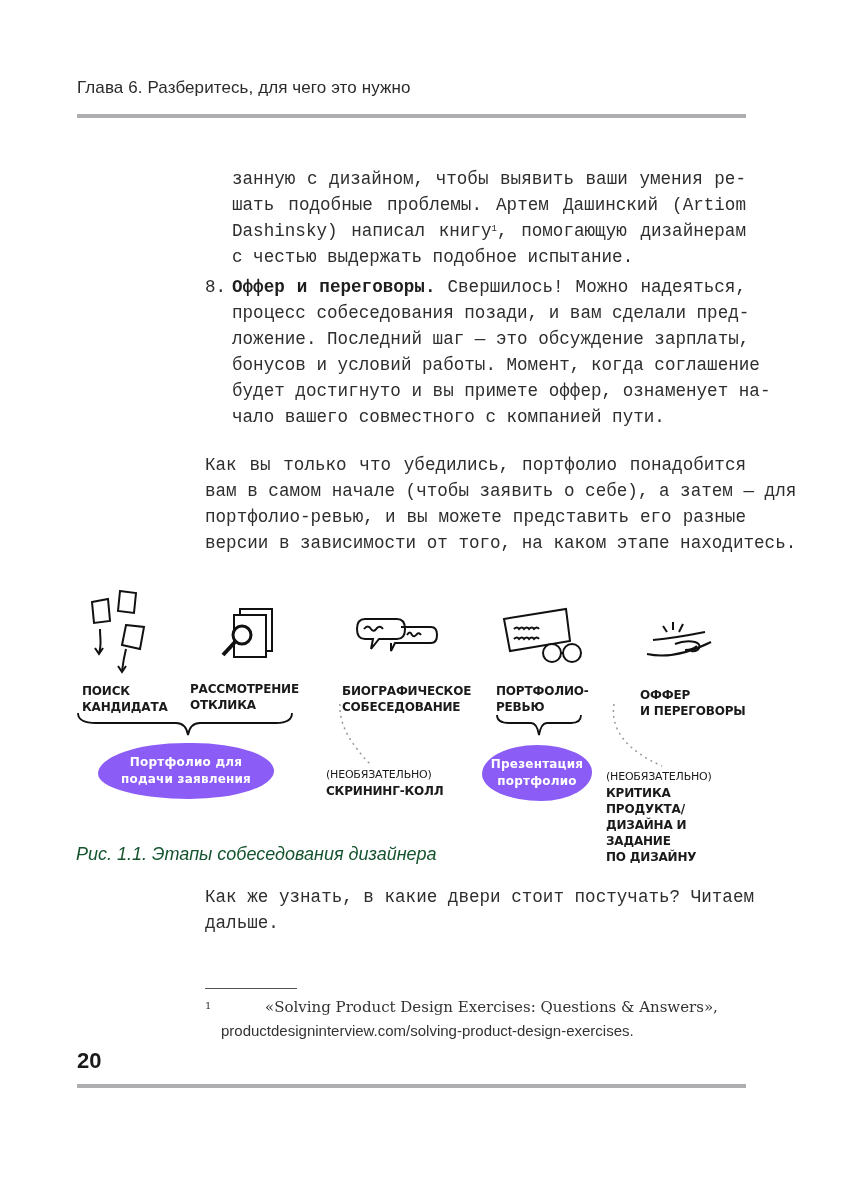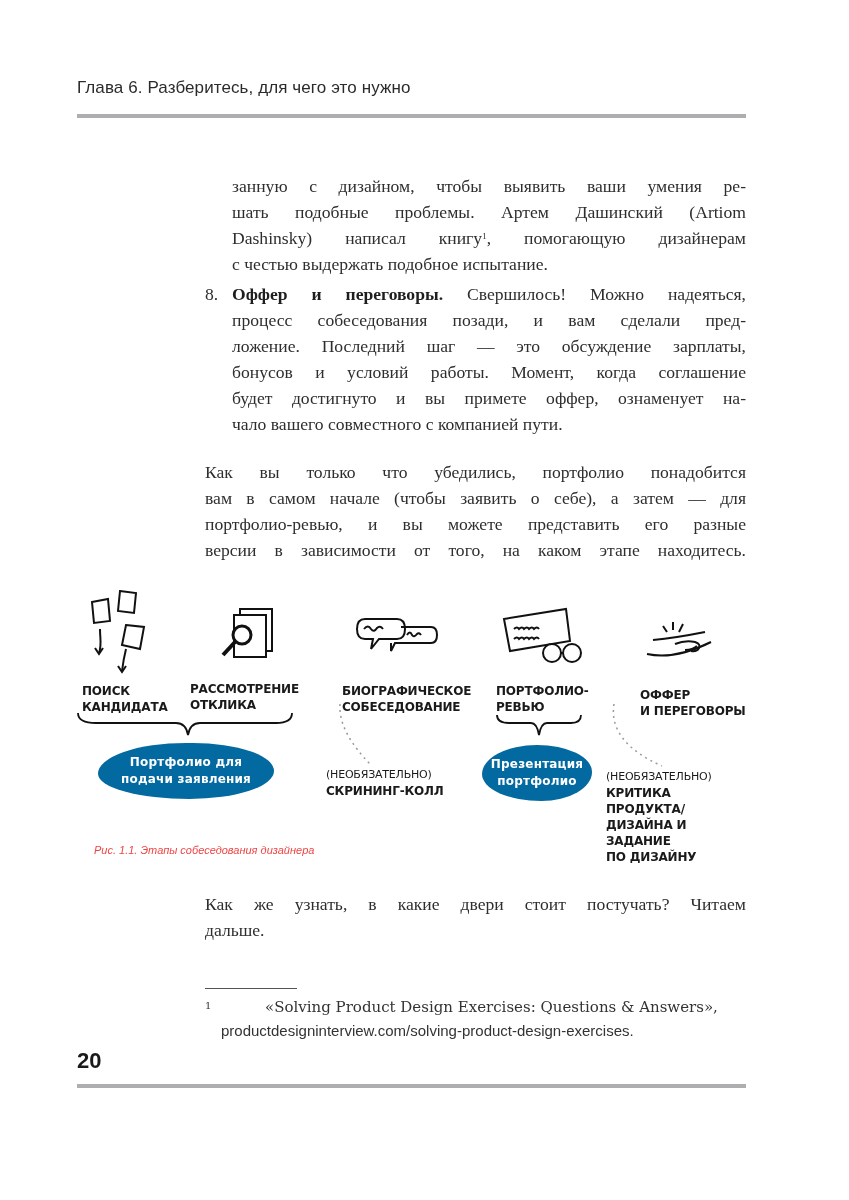--- a/index.html
+++ b/index.html
@@ -1,36 +1,36 @@
 <!DOCTYPE html>
 <html><head>
 <meta charset="utf-8">
 <style>
   html,body{margin:0;padding:0;background:#fff;}
   body{width:849px;height:1200px;position:relative;overflow:hidden;color:#2a2a2a;}
   .running-head{position:absolute;left:77px;top:78px;font-family:"Liberation Sans",sans-serif;font-size:17px;color:#2b2b2b;letter-spacing:0.1px;}
   .rule{position:absolute;left:77px;width:669px;height:4px;background:#aeaeb0;}
   .rule.top{top:114px;}
   .rule.bottom{top:1084px;}
-  .body-text{font-family:Liberation Serif, serif;font-size:17.6px;line-height:26px;color:#2e2e2e;text-align:justify;margin-top:7px;}
+  .body-text{font-family:Liberation Mono, monospace;font-size:17.6px;line-height:26px;color:#2e2e2e;text-align:justify;}
   .block{position:absolute;}
   .cont{left:232px;top:166px;width:514px;}
   .item8{left:205px;top:274px;width:541px;}
   .item8 .num{position:absolute;left:0;top:0;width:24px;}
   .item8 .txt{margin-left:27px;}
   .item8 b{font-weight:bold;color:#1e1e1e;}
   .para1{left:205px;top:452px;width:541px;}
   .para2{left:205px;top:884px;width:541px;}
   .line{display:block;text-align:justify;text-align-last:justify;white-space:nowrap;}
   .line.last{text-align-last:left;}
   sup{font-size:9px;vertical-align:top;position:relative;top:-2px;}
   .figure{position:absolute;left:70px;top:585px;width:690px;height:255px;}
   .fig-label{position:absolute;font-family:"DejaVu Sans",sans-serif;font-size:12px;font-weight:bold;letter-spacing:-0.2px;line-height:16px;color:#1a1a1a;text-transform:uppercase;}
-  .blob{position:absolute;background:#0369a1;color:#fff;display:flex;align-items:center;justify-content:center;text-align:center;font-family:"DejaVu Sans",sans-serif;font-size:12px;font-weight:bold;line-height:17px;letter-spacing:0.2px;}
-  .caption{position:absolute;left:94px;top:844px;font-family:"Liberation Sans",sans-serif;font-style:italic;font-size:11px;color:#ef4444;}
+  .blob{position:absolute;background:#8b5cf6;color:#fff;display:flex;align-items:center;justify-content:center;text-align:center;font-family:"DejaVu Sans",sans-serif;font-size:12px;font-weight:bold;line-height:17px;letter-spacing:0.2px;}
+  .caption{position:absolute;left:76px;top:844px;font-family:"Liberation Sans",sans-serif;font-style:italic;font-size:18px;color:#14532d;}
   .fn-rule{position:absolute;left:205px;top:988px;width:92px;height:1px;background:#555;}
   .footnote{position:absolute;left:205px;top:998px;width:541px;}
   .fn-mark{position:absolute;left:0;top:2px;font-family:"DejaVu Serif",serif;font-size:10px;color:#333;}
   .fn-title{position:absolute;left:16px;top:0;font-family:"DejaVu Serif",serif;font-size:15px;color:#333;white-space:nowrap;margin-left:44px;}
   .fn-url{position:absolute;left:16px;top:24px;font-family:"Liberation Sans",sans-serif;font-size:15px;color:#333;white-space:nowrap;}
   .page-number{position:absolute;left:77px;top:1048px;font-family:"Liberation Sans",sans-serif;font-weight:bold;font-size:22px;color:#1a1a1a;text-align:center;}
   svg{position:absolute;overflow:visible;}
 </style>
 </head>
 <body>

